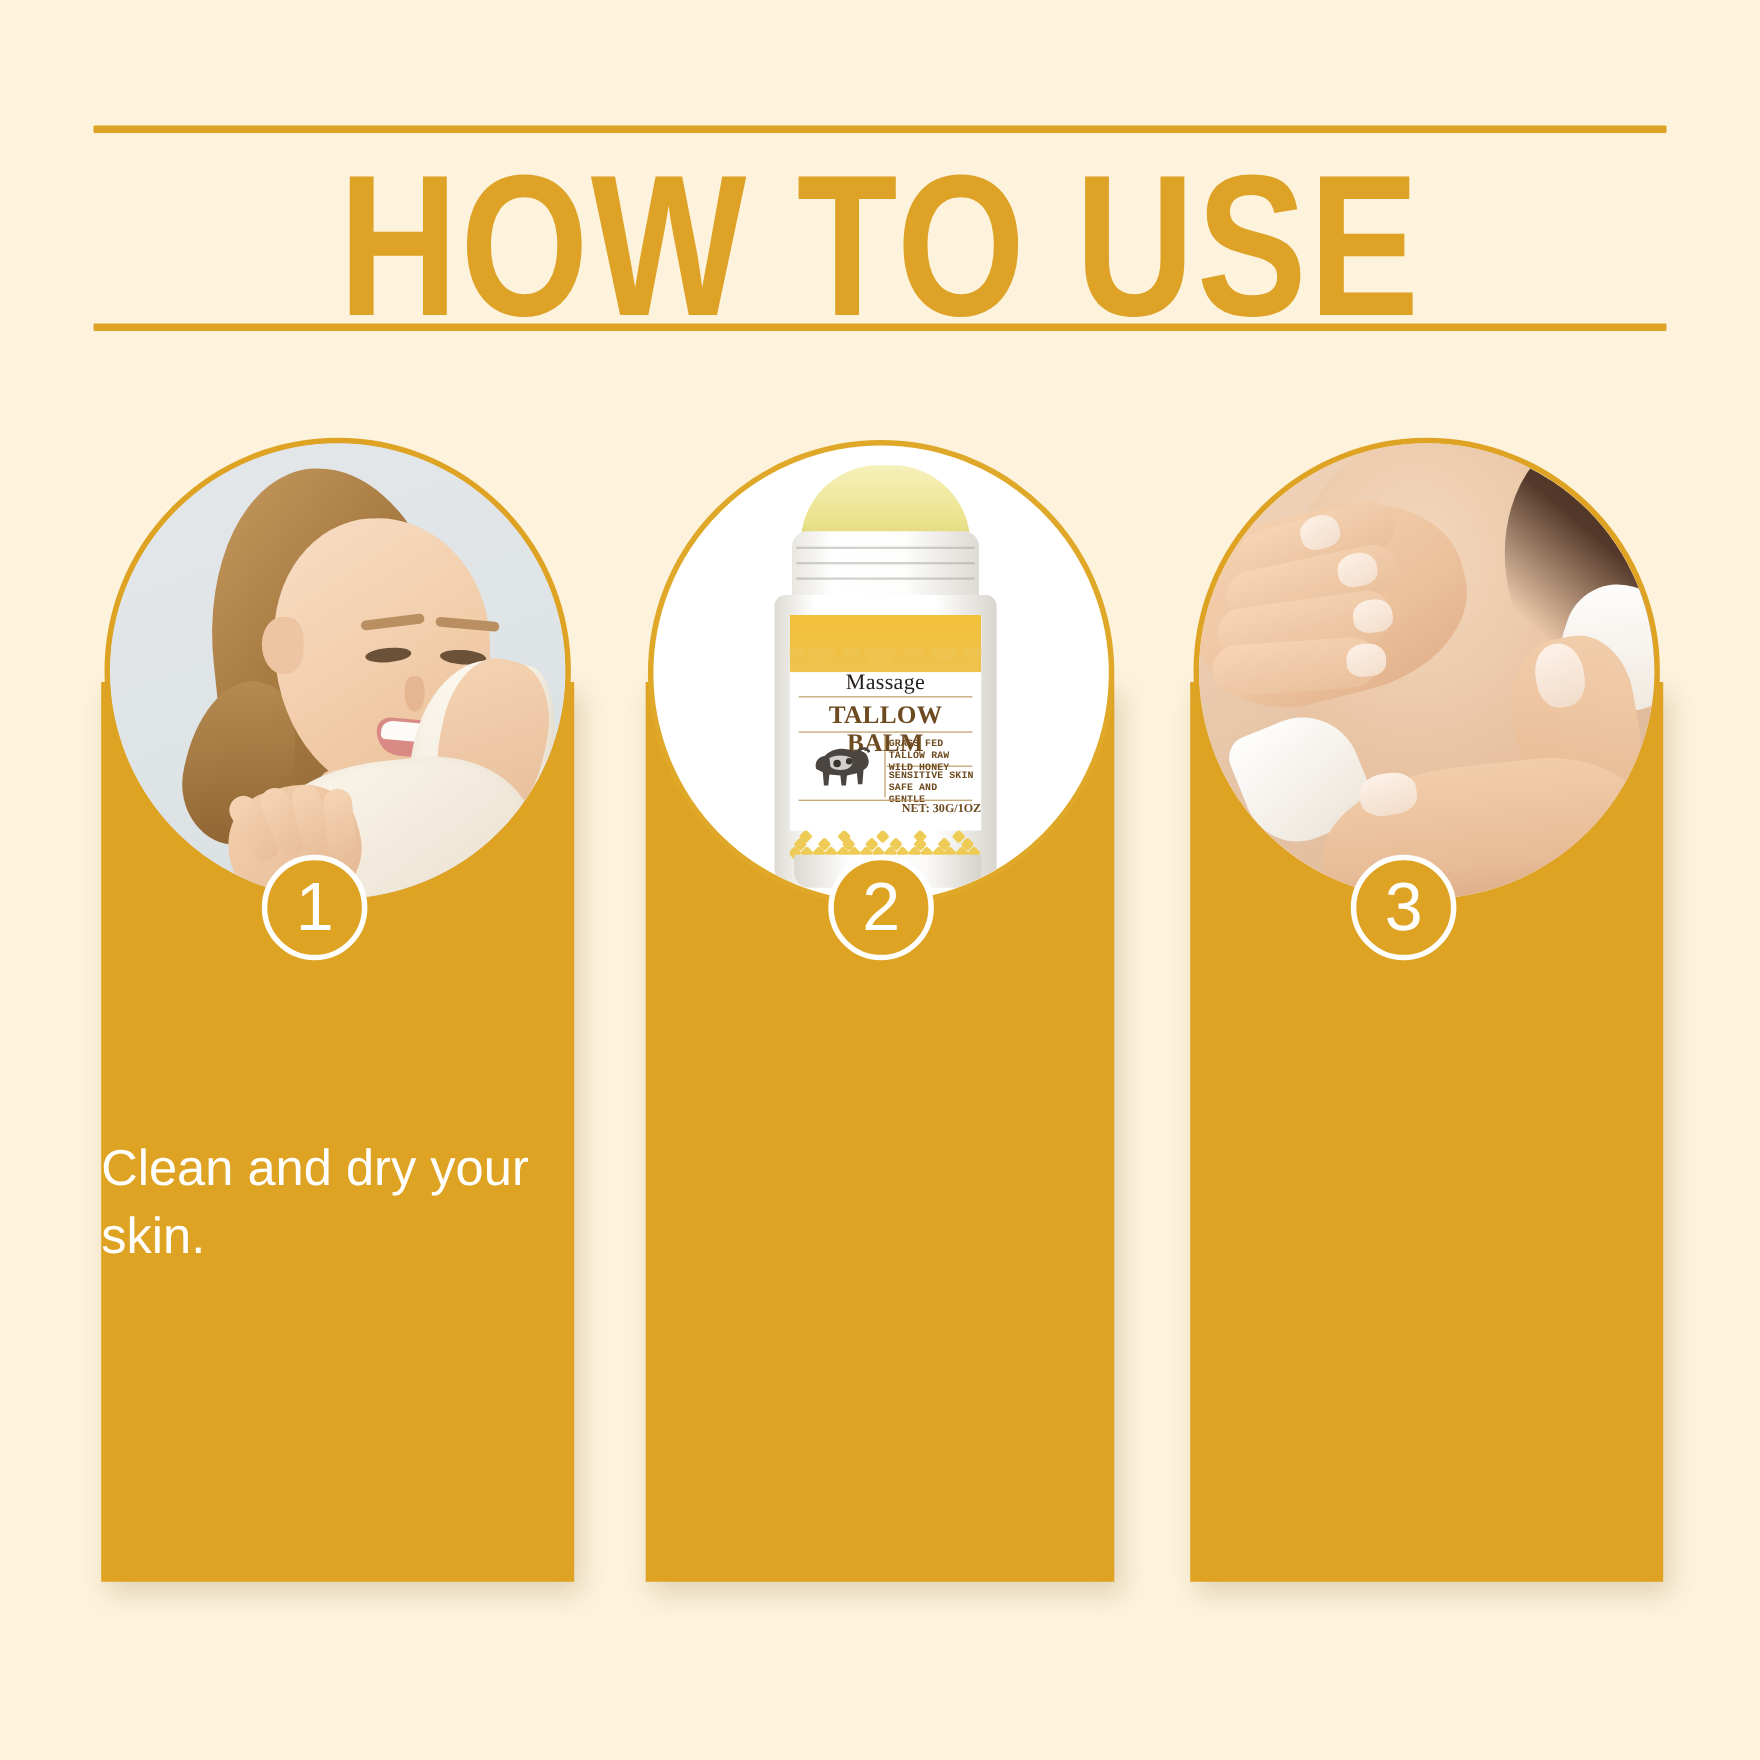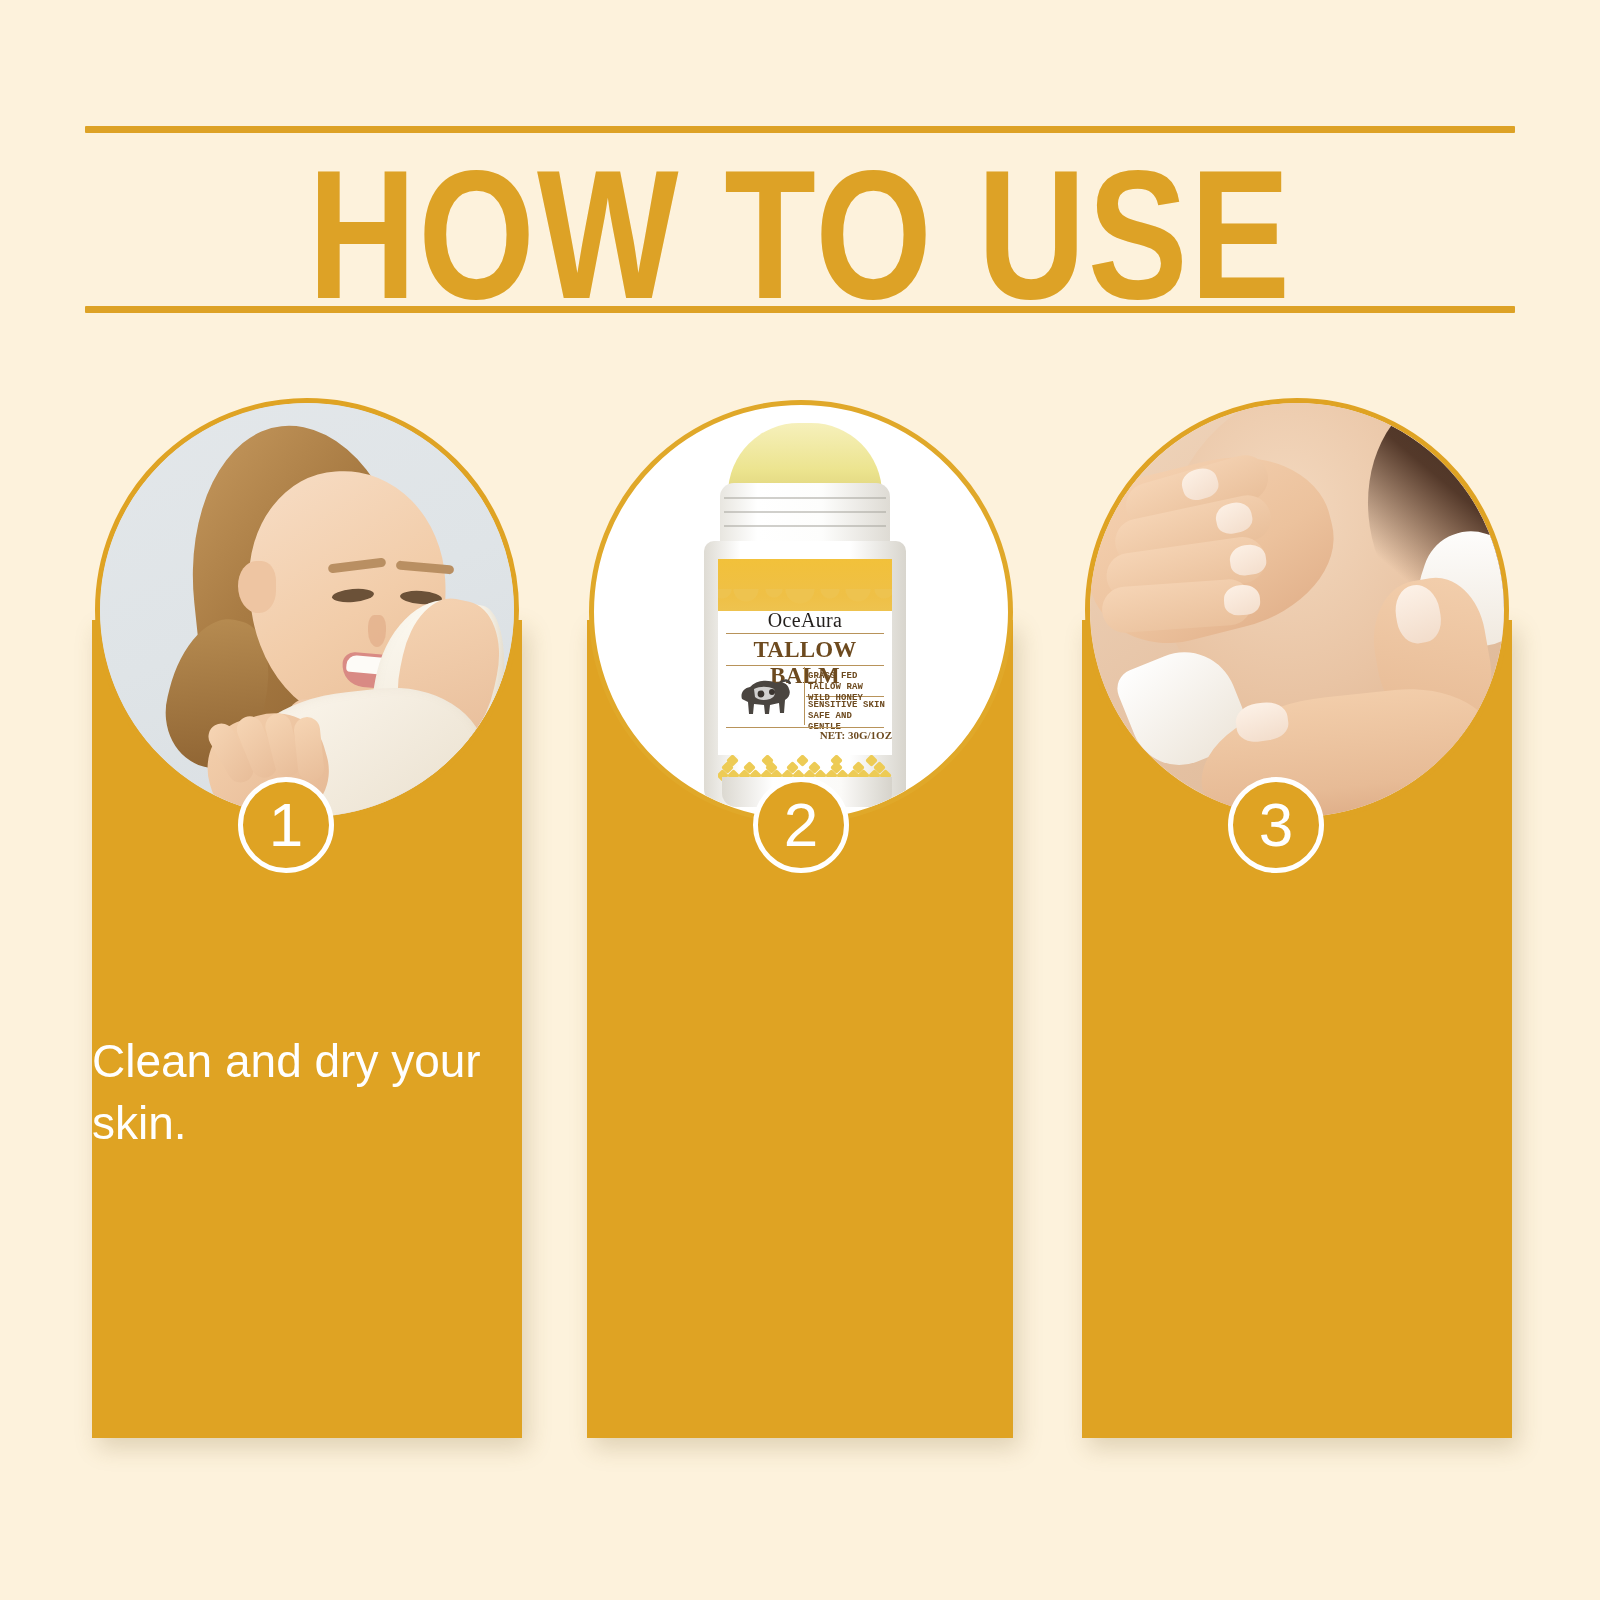--- a/index.html
+++ b/index.html
@@ -7,21 +7,21 @@
     width:1600px;height:1600px;
     background:#FDF2DC;
     font-family:"Liberation Sans", sans-serif;
     overflow:hidden;
     position:relative;
   }
   .page{position:absolute;inset:0;}
 
   
   .header{
-    position:absolute;left:85px;top:118px;width:1430px;height:200px;
+    position:absolute;left:85px;top:106px;width:1430px;height:200px;
   }
   .rule{
     position:absolute;left:0;width:1430px;height:7px;
     background:#DDA226;border-radius:1px;
   }
   .rule.top{top:8px;}
   .rule.bottom{top:188px;}
   .header-title{
     position:absolute;left:0;top:18px;width:1430px;
     text-align:center;
@@ -402,21 +402,21 @@
         <div class="tube">
           <div class="tube-cap"></div>
           <div class="tube-collar">
             <i></i>
               <i></i>
               <i></i>
           </div>
           <div class="tube-body">
             <div class="label">
               <div class="drip"></div>
-              <div class="brand">OceAura</div>
+              <div class="brand">Massage</div>
               <div class="hr-l hr1"></div>
               <div class="prodname">TALLOW BALM</div>
               <div class="hr-l hr2"></div>
 
               <svg class="cow" viewBox="0 0 62 52">
                 <path d="M8 30 C6 24 10 19 16 18 C22 11 34 10 42 14 C48 12 54 15 55 20 C57 24 55 29 51 31
                          L50 44 L46 44 L45 34 L36 36 L35 45 L31 45 L30 36 L20 35 L19 45 L15 45 L14 33 Z" fill="#4a4540"></path>
                 <path d="M20 20 C26 17 34 17 40 20 C42 24 41 28 36 30 C30 32 24 31 21 28 Z" fill="#ffffff" opacity=".75"></path>
                 <circle cx="27" cy="25" r="3.4" fill="#3a342f"></circle>
                 <circle cx="38" cy="23" r="3" fill="#3a342f"></circle>

